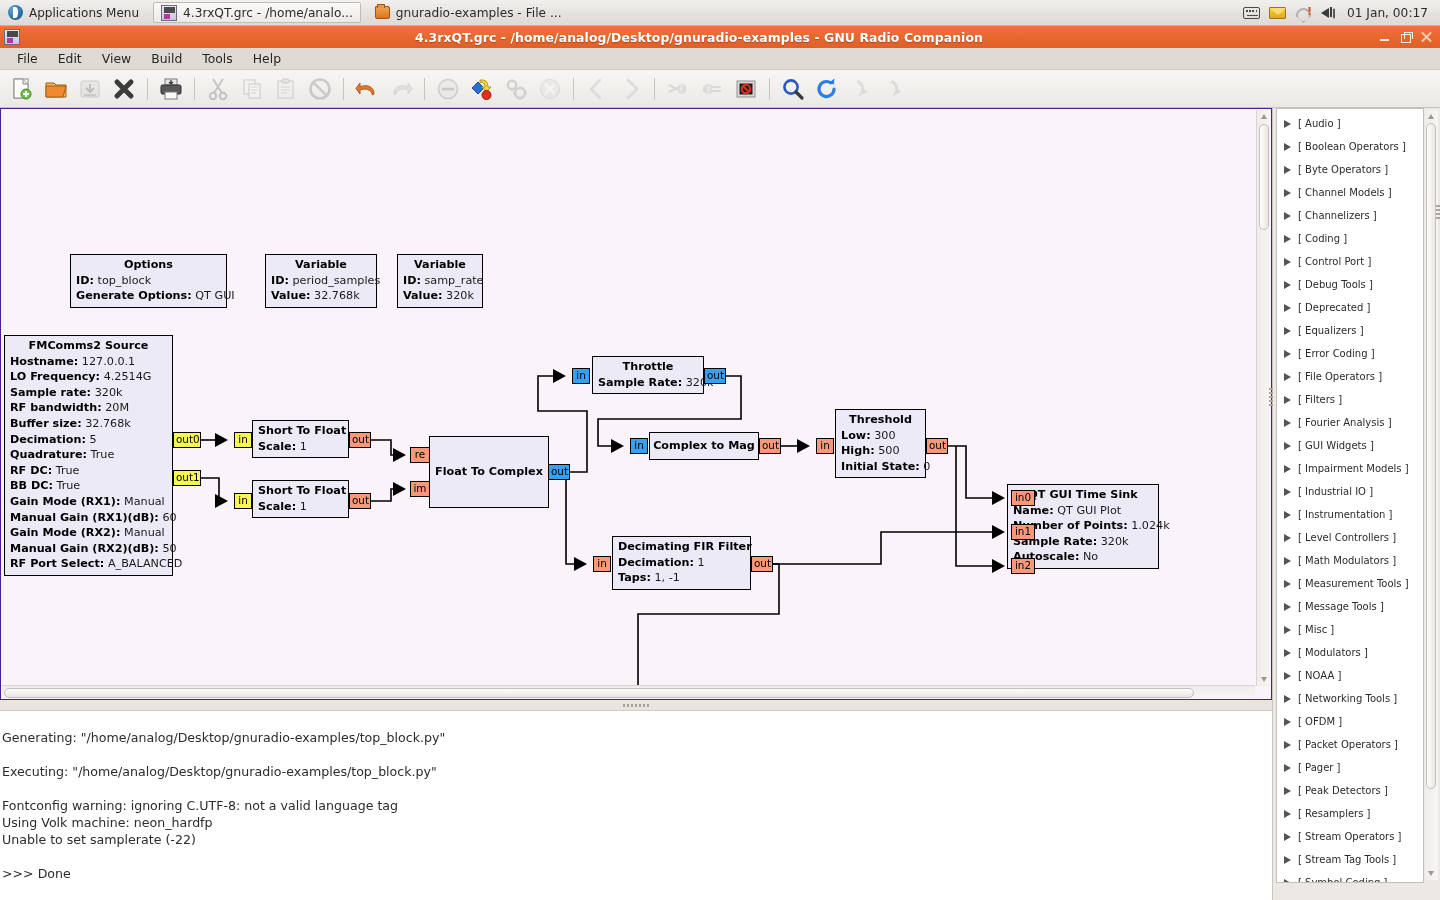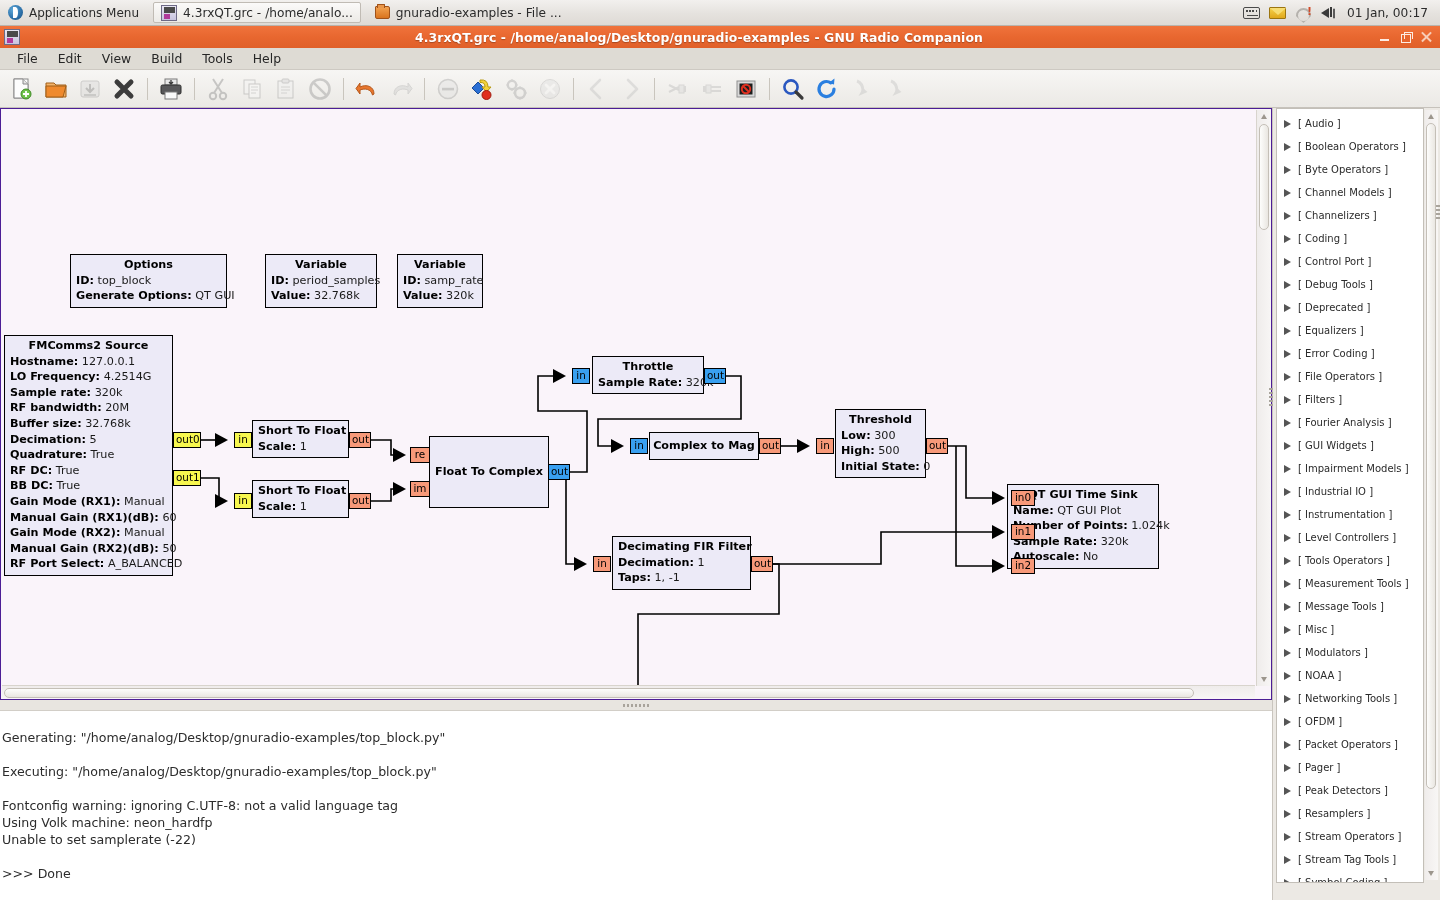--- a/index.html
+++ b/index.html
@@ -719,21 +719,21 @@
     <div class="titem">
         <span class="tri"></span>
         <span>[ Instrumentation ]</span>
       </div>
     <div class="titem">
         <span class="tri"></span>
         <span>[ Level Controllers ]</span>
       </div>
     <div class="titem">
         <span class="tri"></span>
-        <span>[ Tools Operators ]</span>
+        <span>[ Math Modulators ]</span>
       </div>
     <div class="titem">
         <span class="tri"></span>
         <span>[ Measurement Tools ]</span>
       </div>
     <div class="titem">
         <span class="tri"></span>
         <span>[ Message Tools ]</span>
       </div>
     <div class="titem">

